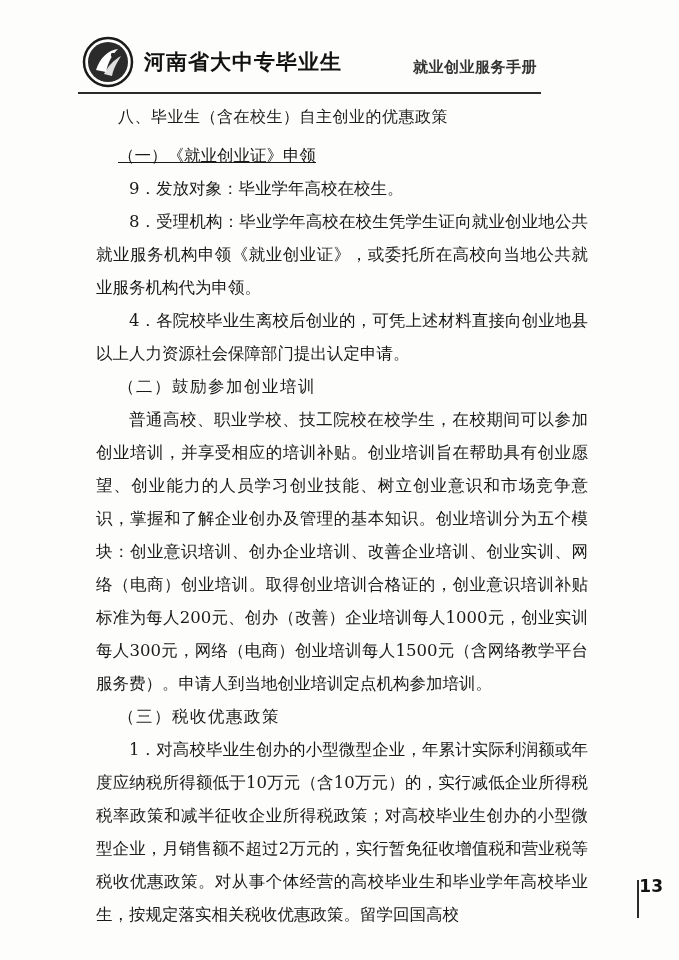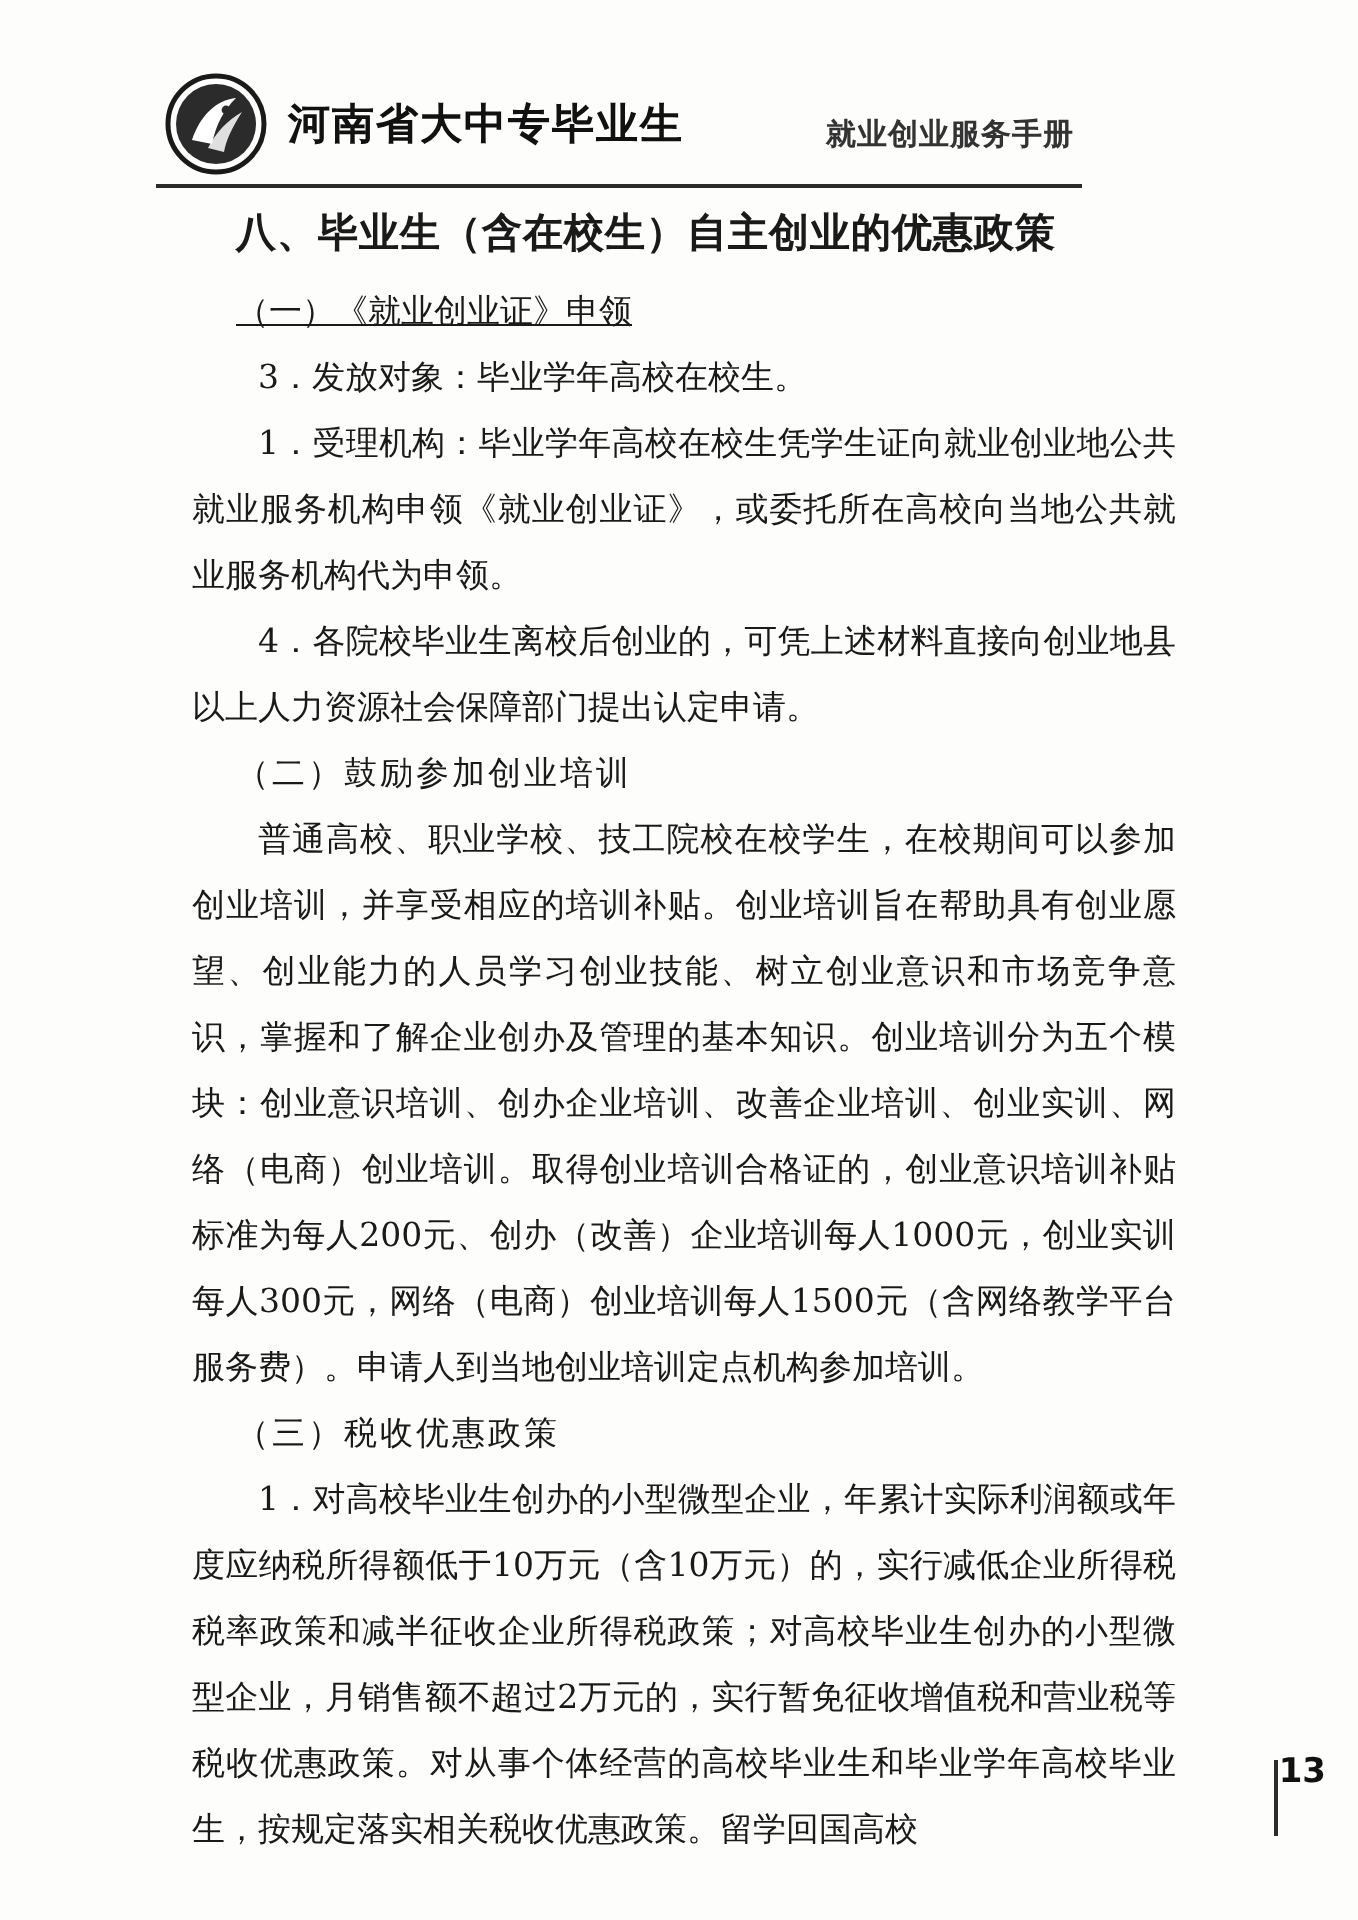--- a/index.html
+++ b/index.html
@@ -75,22 +75,22 @@
     position: absolute;
     left: 96px;
     top: 96px;
     width: 492px;
     font-size: 16.5px;
     line-height: 33px;
     text-align: justify;
     text-justify: inter-ideograph;
   }
   .h-section {
-    font-size: 20px;
-    font-weight: bold;
+    font-size: 16px;
+    font-weight: normal;
     letter-spacing: 0.5px;
     margin: 4px 0 6px 0;
     text-indent: 22px;
   }
   .h-sub {
     font-size: 16.5px;
     margin: 0;
     text-indent: 22px;
     text-decoration: underline;
   }
@@ -143,22 +143,22 @@
     <div class="header-rule"></div>
     <div class="header-sub">就业创业服务手册</div>
   </div>
 
   <div class="content">
 
     <div class="h-section">八、毕业生（含在校生）自主创业的优惠政策</div>
 
     <div class="h-sub">（一）《就业创业证》申领</div>
 
-    <p class="para">3．发放对象：毕业学年高校在校生。</p>
-    <p class="para">1．受理机构：毕业学年高校在校生凭学生证向就业创业地公共就业服务机构申领《就业创业证》，或委托所在高校向当地公共就业服务机构代为申领。</p>
+    <p class="para">9．发放对象：毕业学年高校在校生。</p>
+    <p class="para">8．受理机构：毕业学年高校在校生凭学生证向就业创业地公共就业服务机构申领《就业创业证》，或委托所在高校向当地公共就业服务机构代为申领。</p>
     <p class="para">4．各院校毕业生离校后创业的，可凭上述材料直接向创业地县以上人力资源社会保障部门提出认定申请。</p>
 
     <div class="h-sub-b">（二）鼓励参加创业培训</div>
 
     <p class="para">普通高校、职业学校、技工院校在校学生，在校期间可以参加创业培训，并享受相应的培训补贴。创业培训旨在帮助具有创业愿望、创业能力的人员学习创业技能、树立创业意识和市场竞争意识，掌握和了解企业创办及管理的基本知识。创业培训分为五个模块：创业意识培训、创办企业培训、改善企业培训、创业实训、网络（电商）创业培训。取得创业培训合格证的，创业意识培训补贴标准为每人200元、创办（改善）企业培训每人1000元，创业实训每人300元，网络（电商）创业培训每人1500元（含网络教学平台服务费）。申请人到当地创业培训定点机构参加培训。</p>
 
     <div class="h-sub-b">（三）税收优惠政策</div>
 
     <p class="para">1．对高校毕业生创办的小型微型企业，年累计实际利润额或年度应纳税所得额低于10万元（含10万元）的，实行减低企业所得税税率政策和减半征收企业所得税政策；对高校毕业生创办的小型微型企业，月销售额不超过2万元的，实行暂免征收增值税和营业税等税收优惠政策。对从事个体经营的高校毕业生和毕业学年高校毕业生，按规定落实相关税收优惠政策。留学回国高校</p>
 

